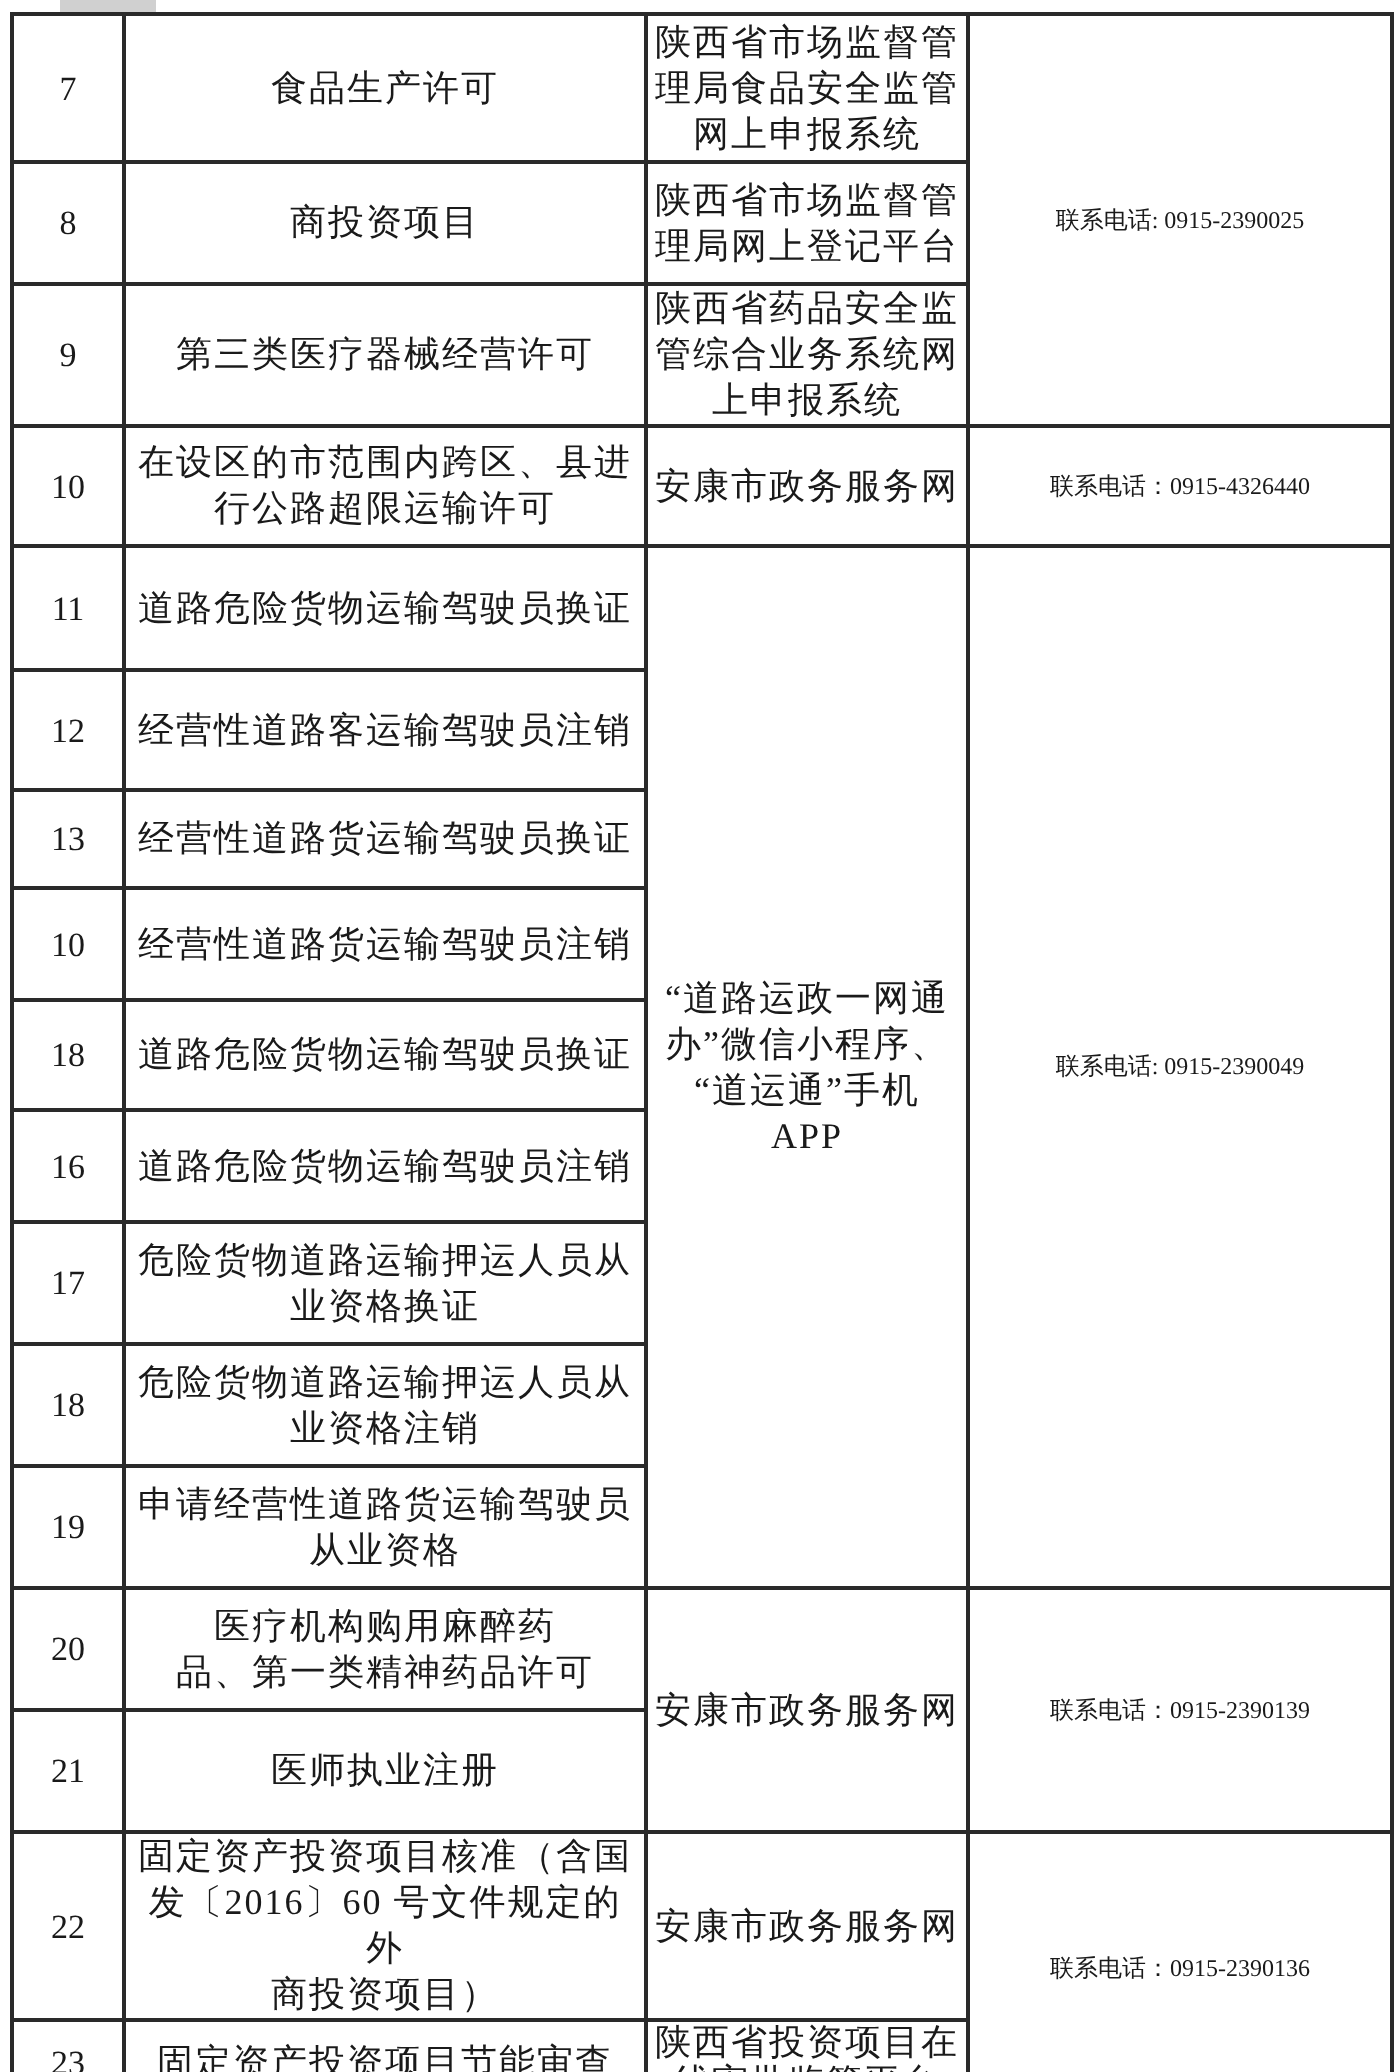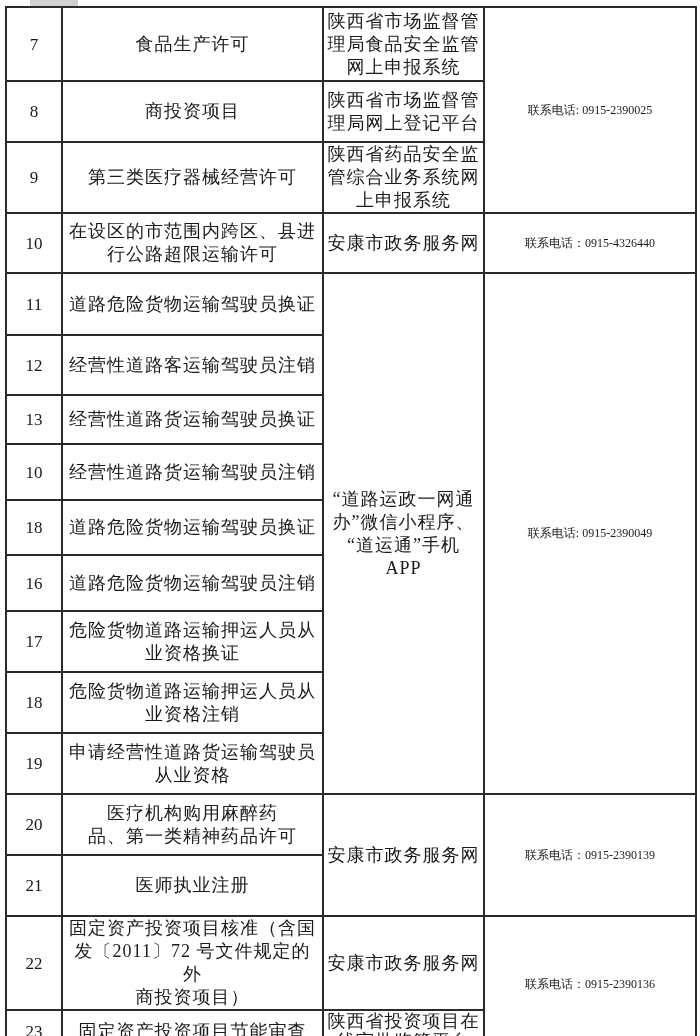--- a/index.html
+++ b/index.html
@@ -149,21 +149,21 @@
       <td class="platform" rowspan="2">安康市政务服务网</td>
       <td class="phone" rowspan="2">联系电话：0915-2390139</td>
     </tr>
     <tr>
       <td class="no">21</td>
       <td class="name">医师执业注册</td>
     </tr>
     <tr>
       <td class="no">22</td>
       <td class="name">固定资产投资项目核准（含国
-发〔2011〕72 号文件规定的外
+发〔2016〕60 号文件规定的外
 商投资项目）</td>
       <td class="platform">安康市政务服务网</td>
       <td class="phone" rowspan="2">联系电话：0915-2390136</td>
     </tr>
     <tr>
       <td class="no">23</td>
       <td class="name">固定资产投资项目节能审查</td>
       <td class="platform tight">陕西省投资项目在
 线审批监管平台</td>
     </tr>

